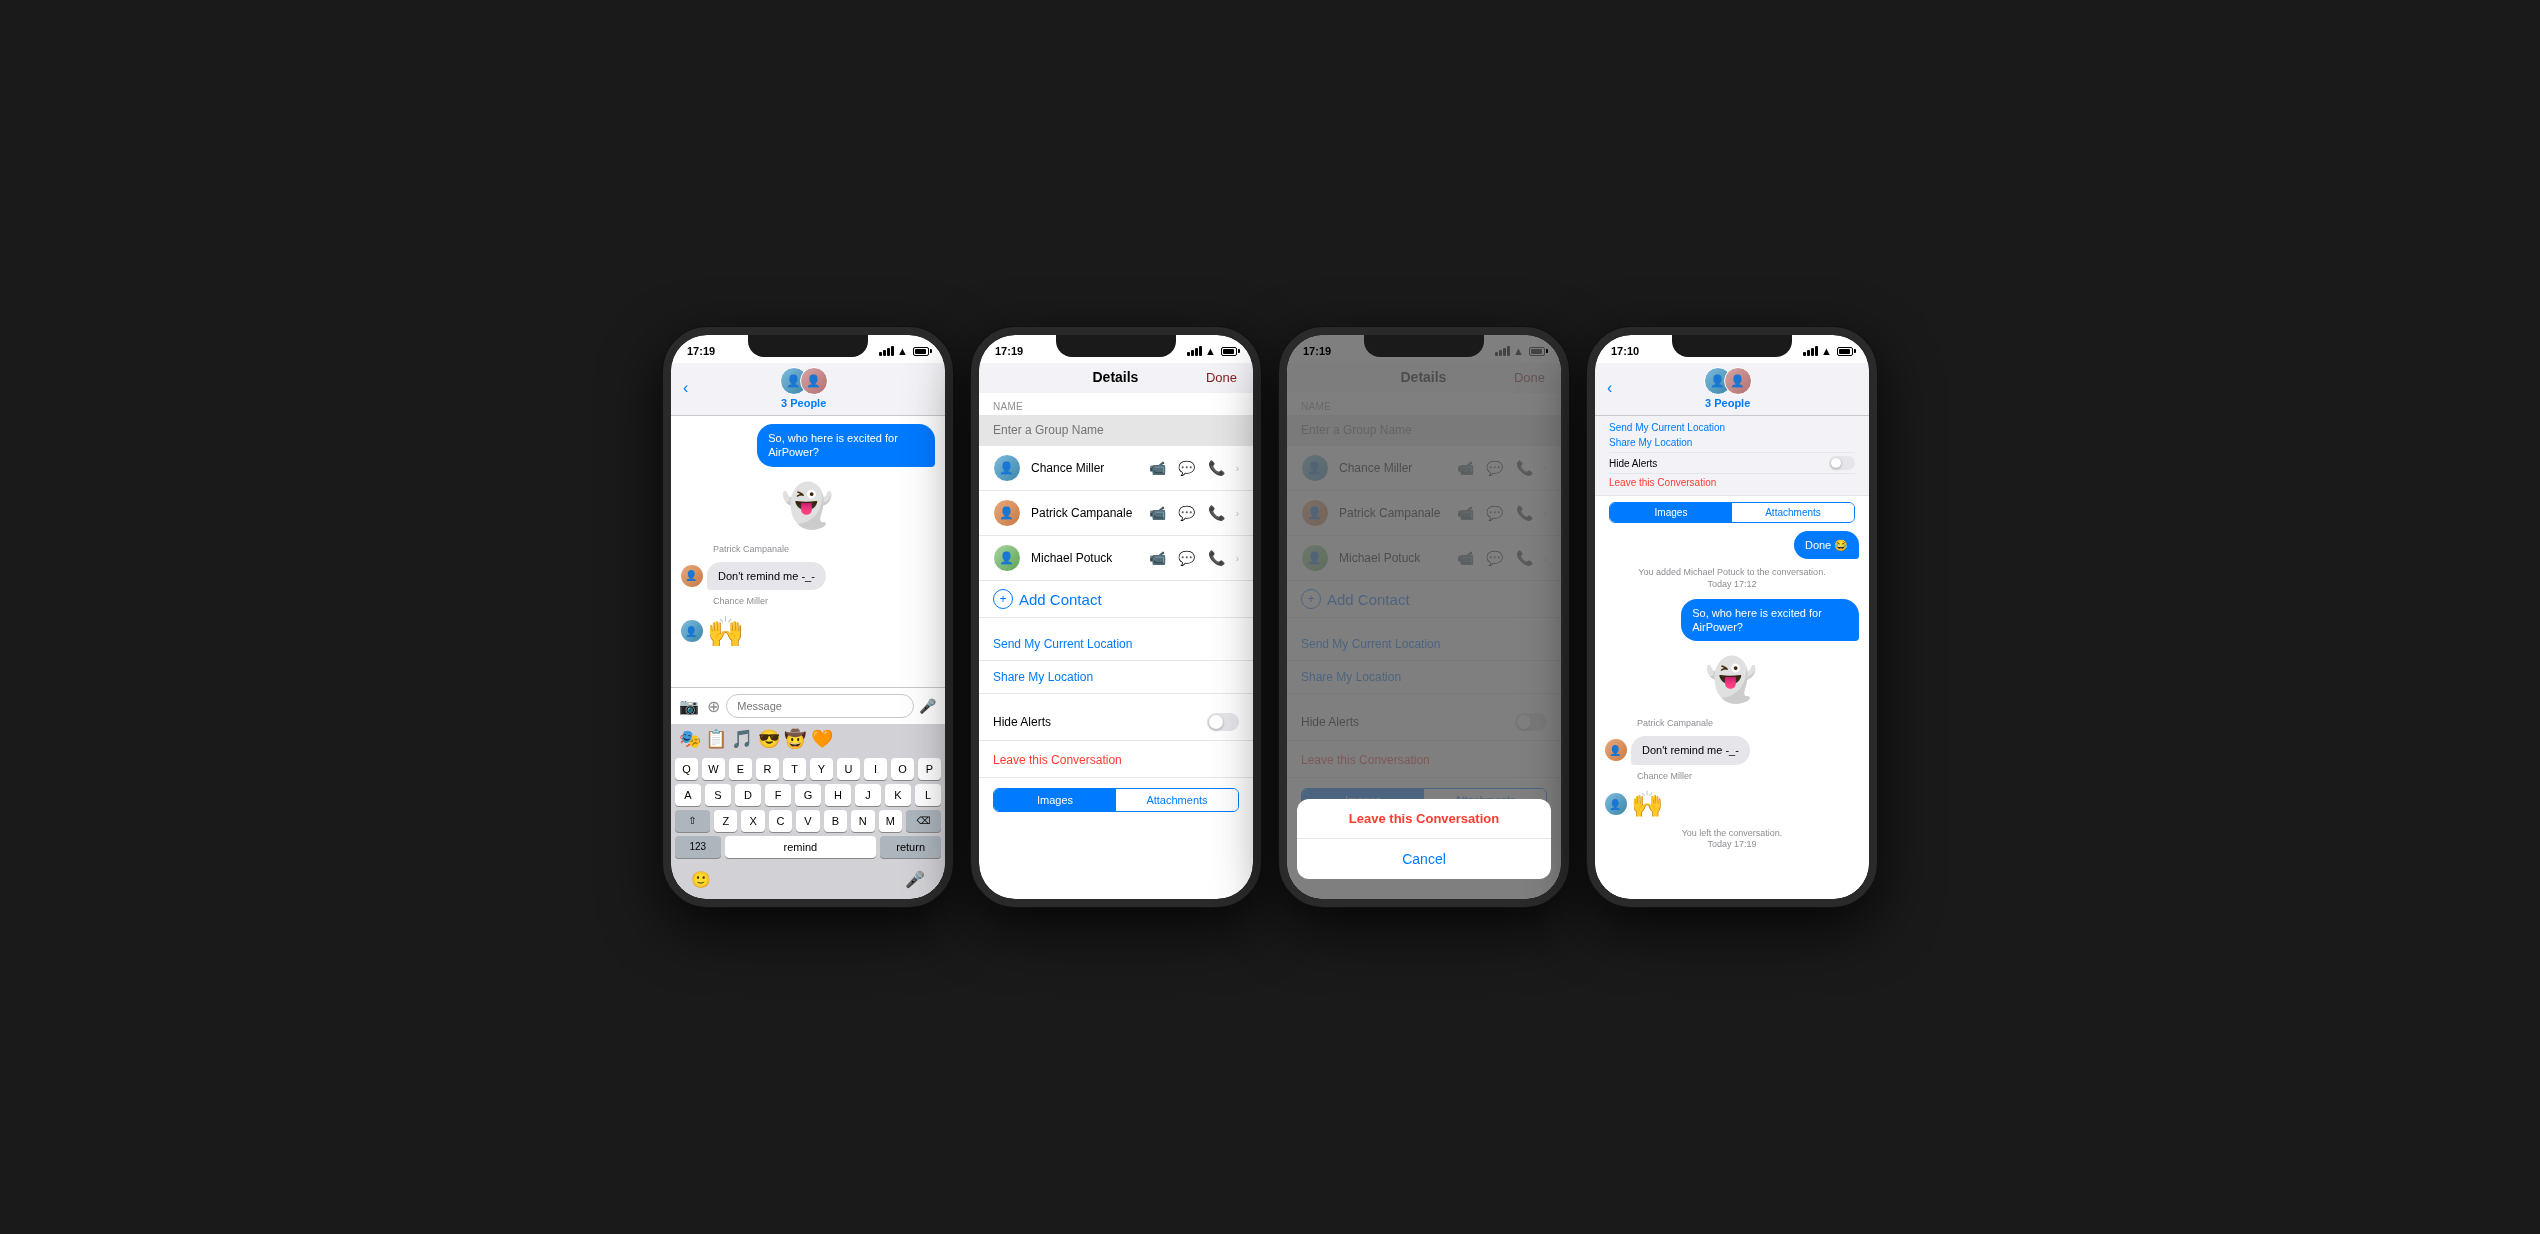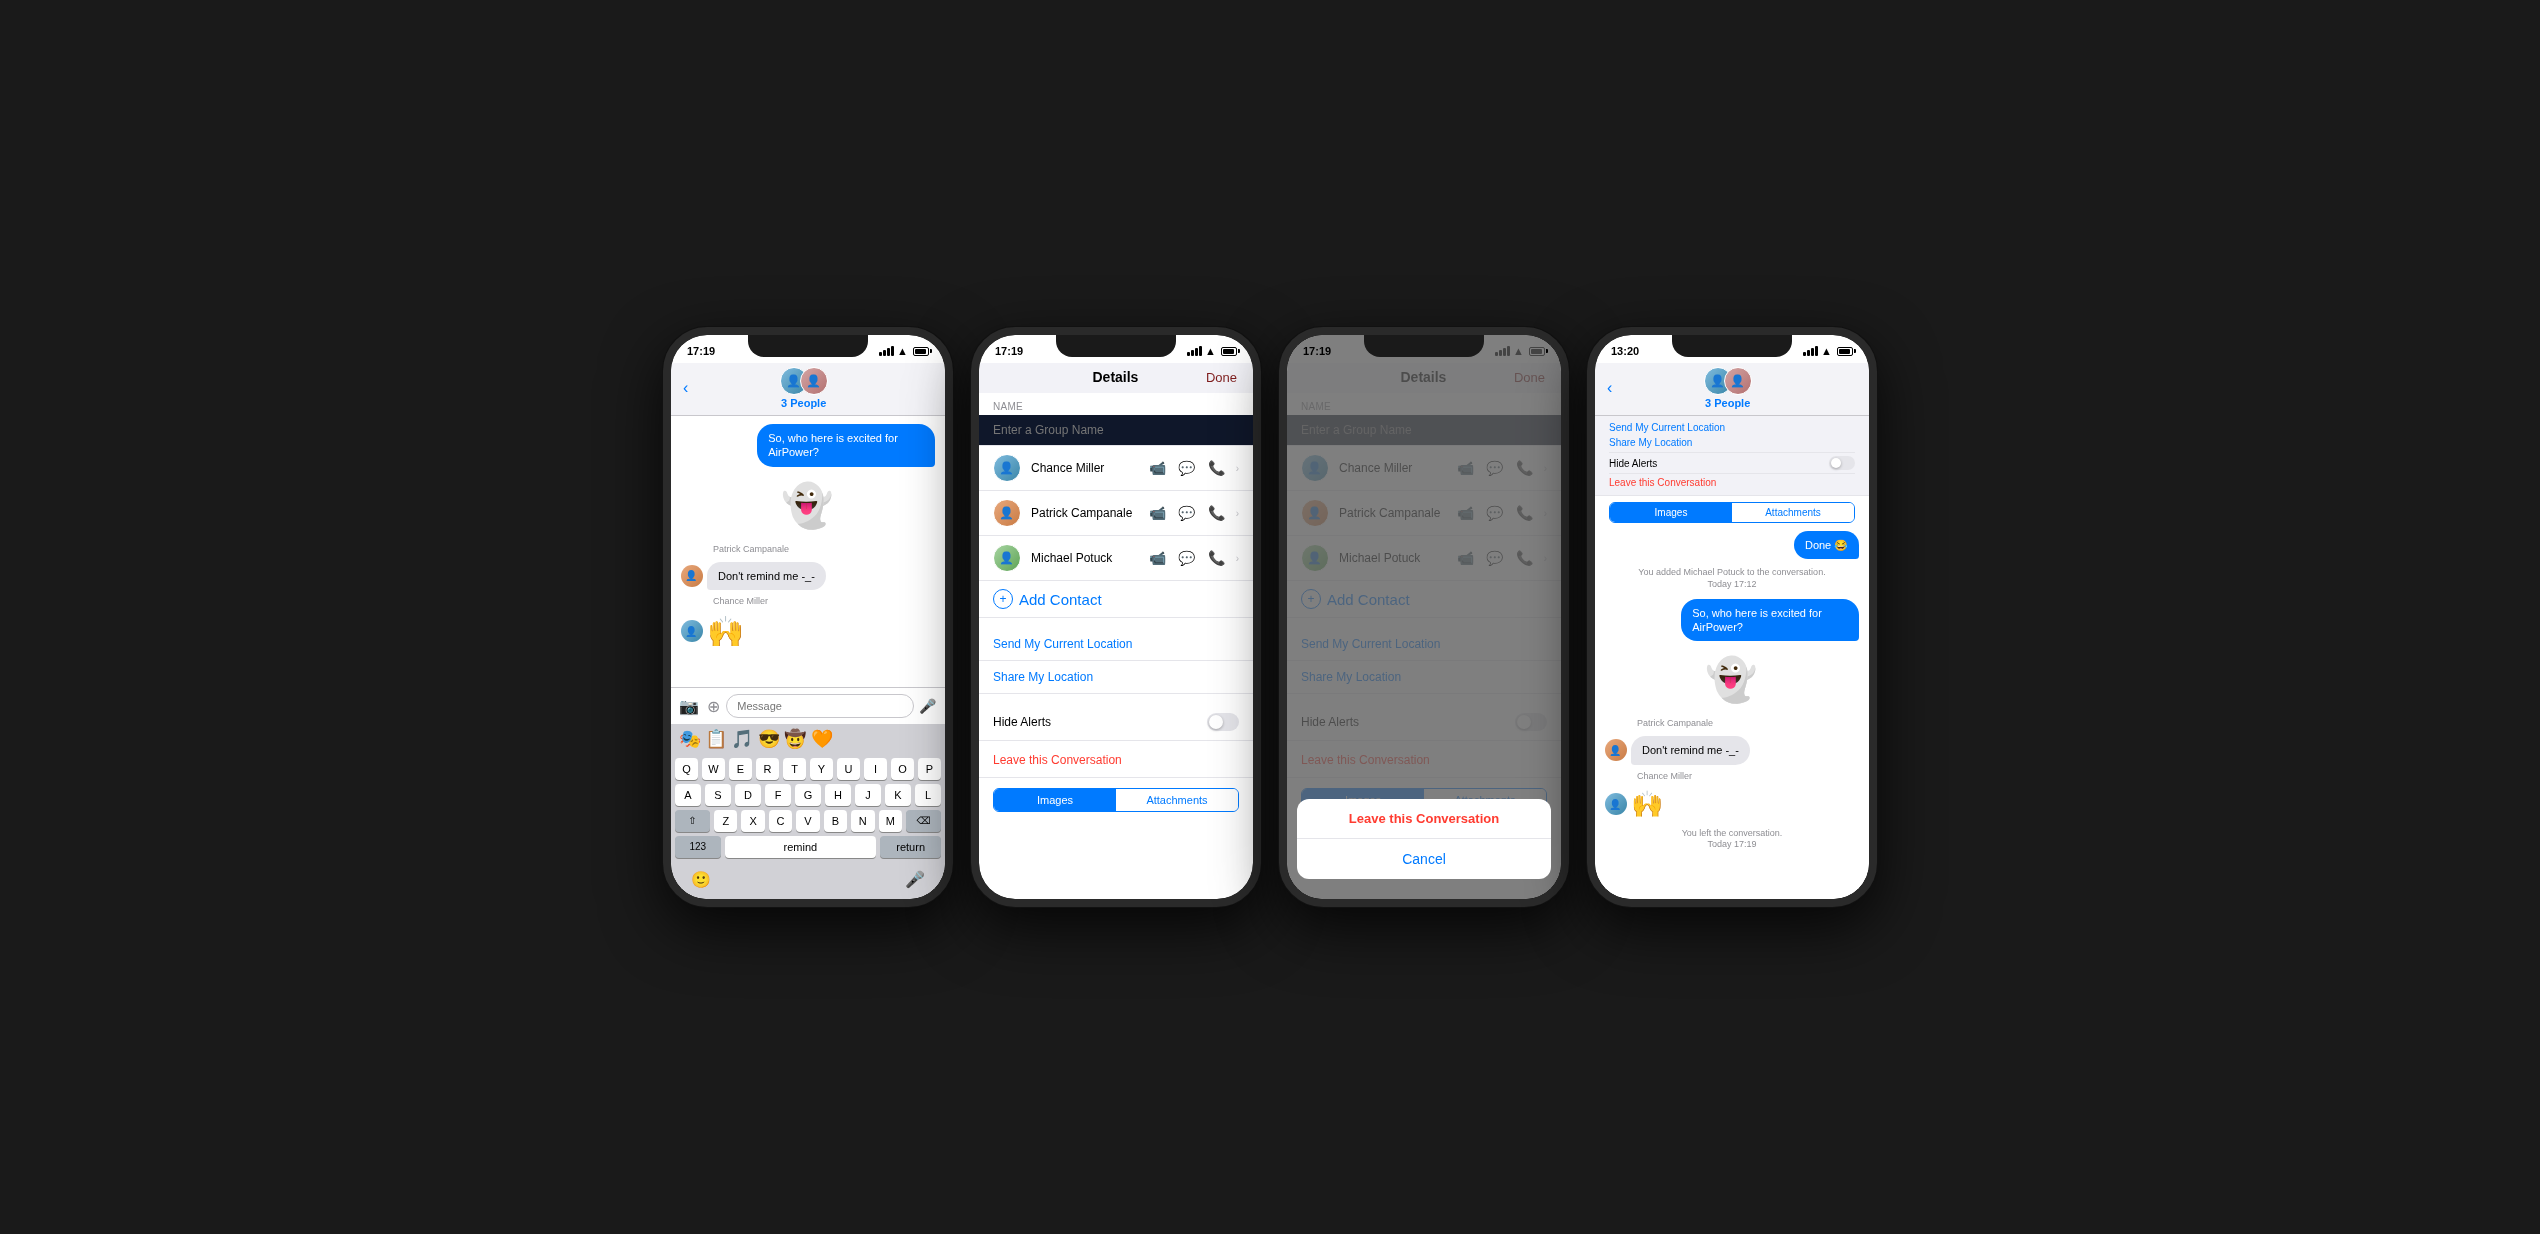--- a/index.html
+++ b/index.html
@@ -208,21 +208,21 @@
       display: flex;
       justify-content: space-between;
       align-items: center;
       padding: 6px 16px 8px;
       background: #f2f2f7;
     }
     .details-title { font-size: 14px; font-weight: 600; }
     .done-btn { color: #7f1d1d; font-size: 13px; font-weight: 400; }
     .section-label { font-size: 10px; color: #8e8e93; text-transform: uppercase; padding: 8px 14px 3px; letter-spacing: 0.3px; }
     .name-input-field {
-      background: #0f172a;
+      background: #e5e5e5;
       border: none;
       padding: 8px 14px;
       font-size: 12px;
       color: #007aff;
       width: 100%;
       outline: none;
       border-bottom: 0.5px solid #e5e5ea;
     }
     .contact-row {
       display: flex;
@@ -673,21 +673,21 @@
     </div>
   </div>
 </div>
 
 <div class="phone">
   <div class="phone-inner">
     <div class="notch"></div>
     <div class="phone-screen-full">
 
       <div class="status-bar">
-        <span class="time">13:20</span>
+        <span class="time">17:10</span>
         <div class="status-icons">
           <span style="display:flex;gap:1px;align-items:flex-end;">
             <div class="signal-bar" style="height:4px;"></div>
             <div class="signal-bar" style="height:6px;"></div>
             <div class="signal-bar" style="height:8px;"></div>
             <div class="signal-bar" style="height:10px;"></div>
           </span>
           <span style="font-size:11px;">▲</span>
           <div class="battery-icon">
             <div class="battery-fill"></div>

